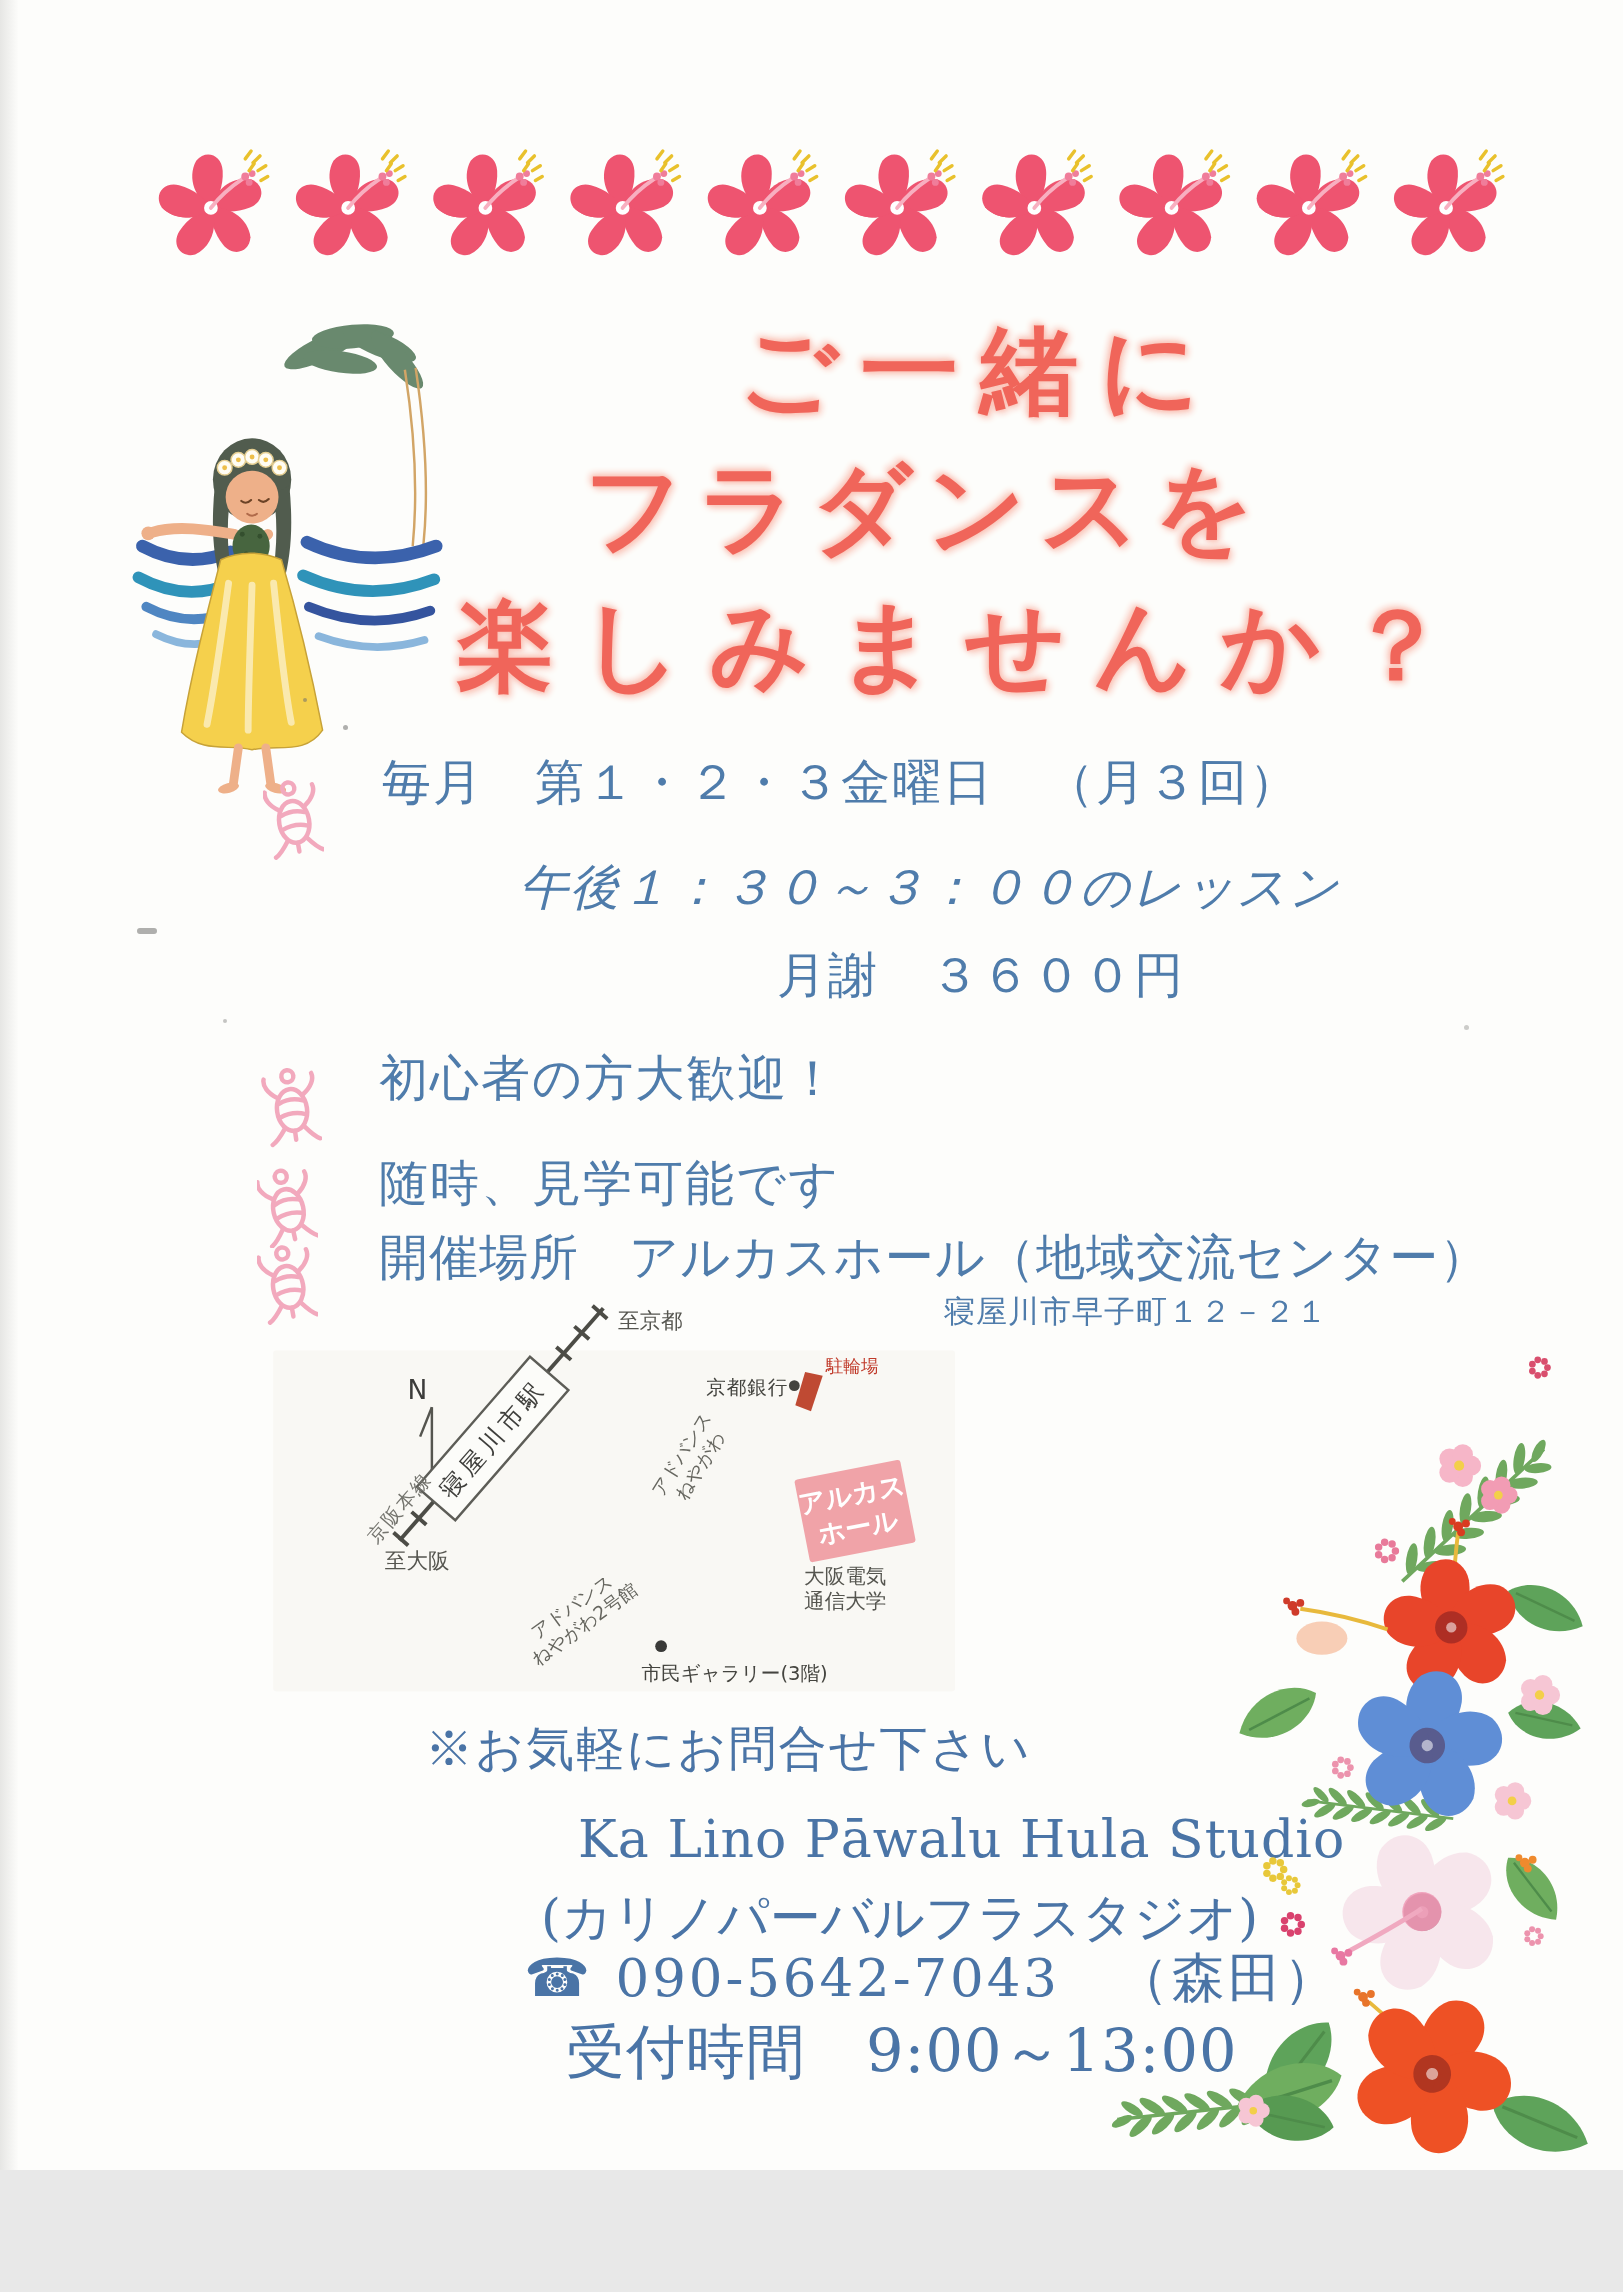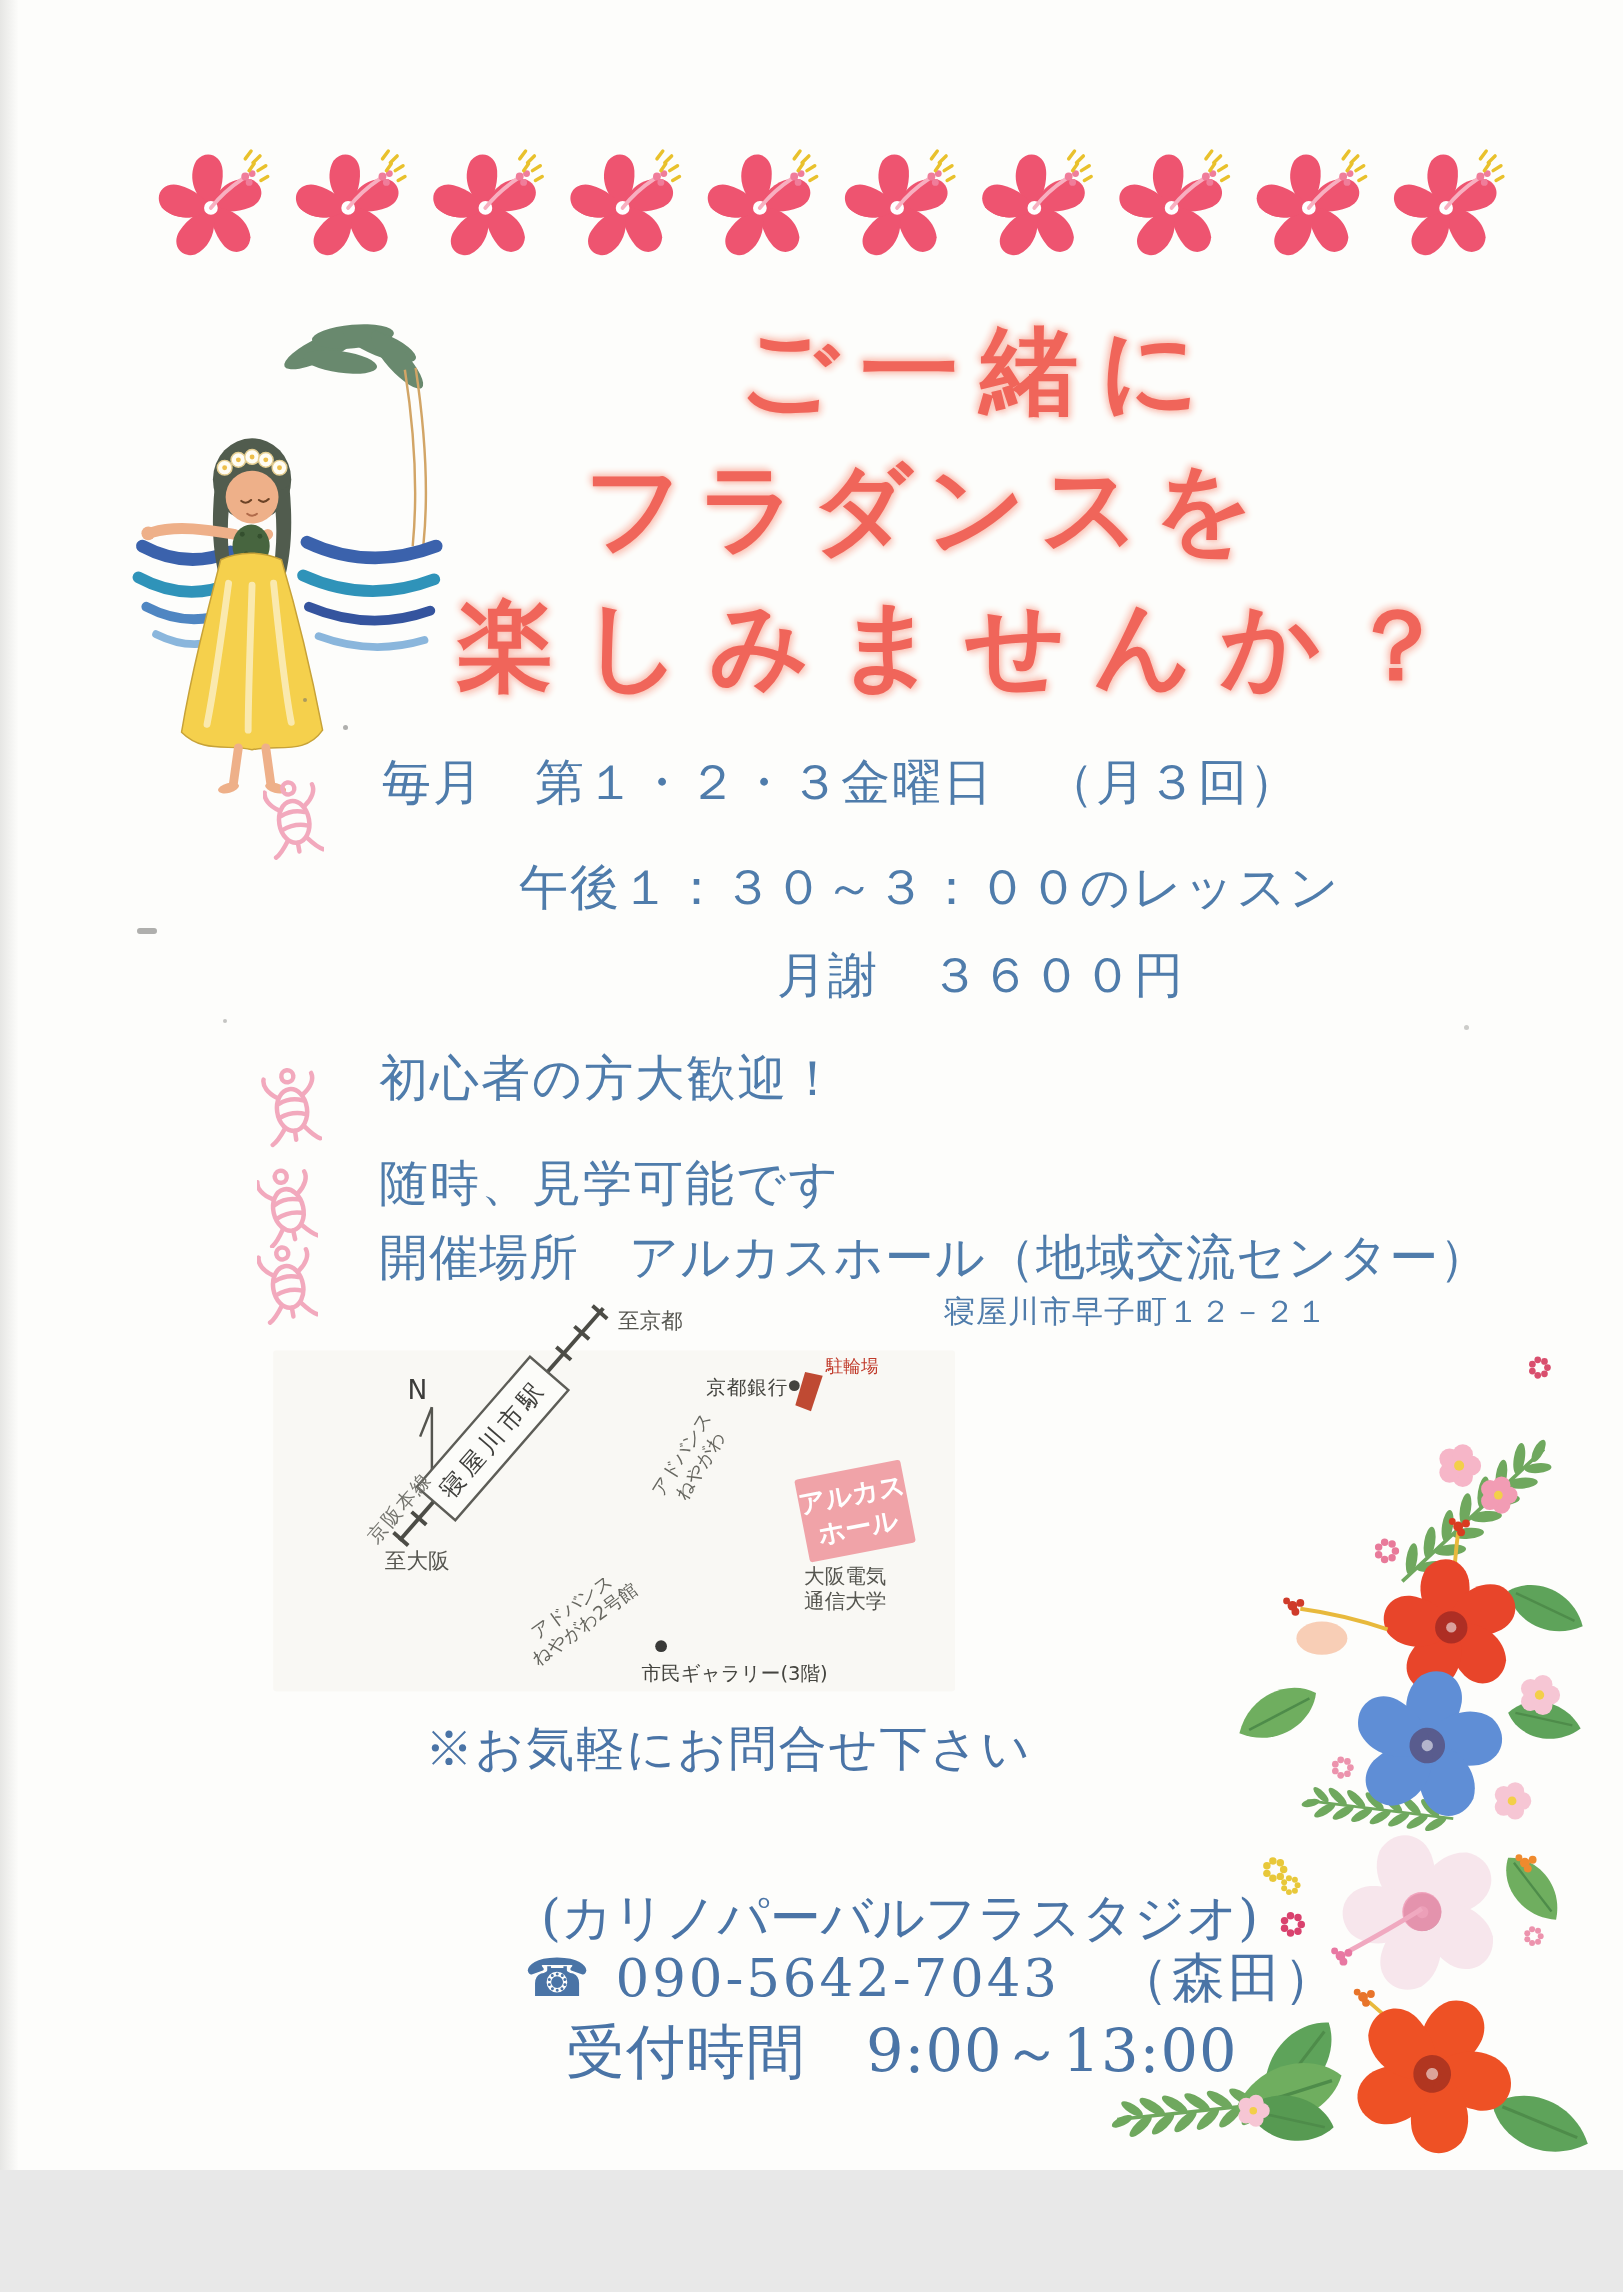--- a/index.html
+++ b/index.html
@@ -213,21 +213,21 @@
       <use href="#honu" transform="rotate(-8 30 42)"></use>
     </svg>
   <svg class="abs" style="left:257px;top:1164px" width="61" height="84" viewBox="0 0 60 84">
       <use href="#honu" transform="rotate(-13 30 42)"></use>
     </svg>
   <svg class="abs" style="left:257px;top:1241px" width="61" height="84" viewBox="0 0 60 84">
       <use href="#honu" transform="rotate(-10 30 42)"></use>
     </svg>
 
   <div class="btext" style="left:382px;top:755px;">毎月　第１・２・３金曜日　（月３回）</div>
-  <div class="btext" style="left:519px;top:860px;">午後１：３０～３：００のレッスン</div>
+  <div class="btext" style="left:519px;top:860px;font-style:italic;">午後１：３０～３：００のレッスン</div>
   <div class="btext" style="left:777px;top:948px;">月謝　３６００円</div>
   <div class="btext" style="left:379px;top:1051px;">初心者の方大歓迎！</div>
   <div class="btext" style="left:379px;top:1156px;">随時、見学可能です</div>
   <div class="btext" style="left:379px;top:1230px;letter-spacing:1px;">開催場所　アルカスホール（地域交流センター）</div>
   <div class="btext" style="left:944px;top:1294px;font-size:31px;letter-spacing:1px;">寝屋川市早子町１２－２１</div>
 
   <svg class="abs" style="left:265px;top:1274px" width="706" height="431" viewBox="0 0 720 440">
     <rect x="8" y="78" width="696" height="348" rx="3" fill="#f7f6f1" opacity="0.75"></rect>
 
     <text x="145" y="128" font-size="27" fill="#3c3c3a">N</text>
@@ -271,20 +271,21 @@
     <g transform="translate(322,352) rotate(-36)" fill="#66665f">
       <text x="0" y="-9" text-anchor="middle" font-size="19">アドバンス</text>
       <text x="0" y="13" text-anchor="middle" font-size="19">ねやがわ2号館</text>
     </g>
 
     <circle cx="404" cy="380" r="6" fill="#3a3a38"></circle>
     <text x="384" y="414" font-size="20" fill="#44443f">市民ギャラリー(3階)</text>
   </svg>
 
   <div class="ctext" style="left:417px;top:1717px;font-size:48px;letter-spacing:2px;margin-left:8px;">※お気軽にお問合せ下さい</div>
+  <div class="ctext" style="left:578px;top:1809px;font-size:52px;letter-spacing:1px;">Ka Lino Pāwalu Hula Studio</div>
   <div class="ctext" style="left:541px;top:1884px;font-size:51px;">(カリノパーバルフラスタジオ)</div>
   <div class="ctext" style="left:524px;top:1943px;font-size:53px;">
     <span style="margin-right:25.5px;font-family:'DejaVu Sans',sans-serif;">☎</span><span style="letter-spacing:2.9px;">090-5642-7043　（森田）</span>
   </div>
   <div class="ctext" style="left:566px;top:2013px;font-size:59px;letter-spacing:1px;">受付時間　9:00～13:00</div>
 
   <svg class="abs" style="left:1108px;top:1348px" width="516" height="847" viewBox="0 0 526 864">
 
     <use href="#frond" transform="translate(300,238) rotate(-43) scale(1.25)"></use>
     <use href="#frond" transform="translate(352,480) rotate(187) scale(0.95)"></use>

